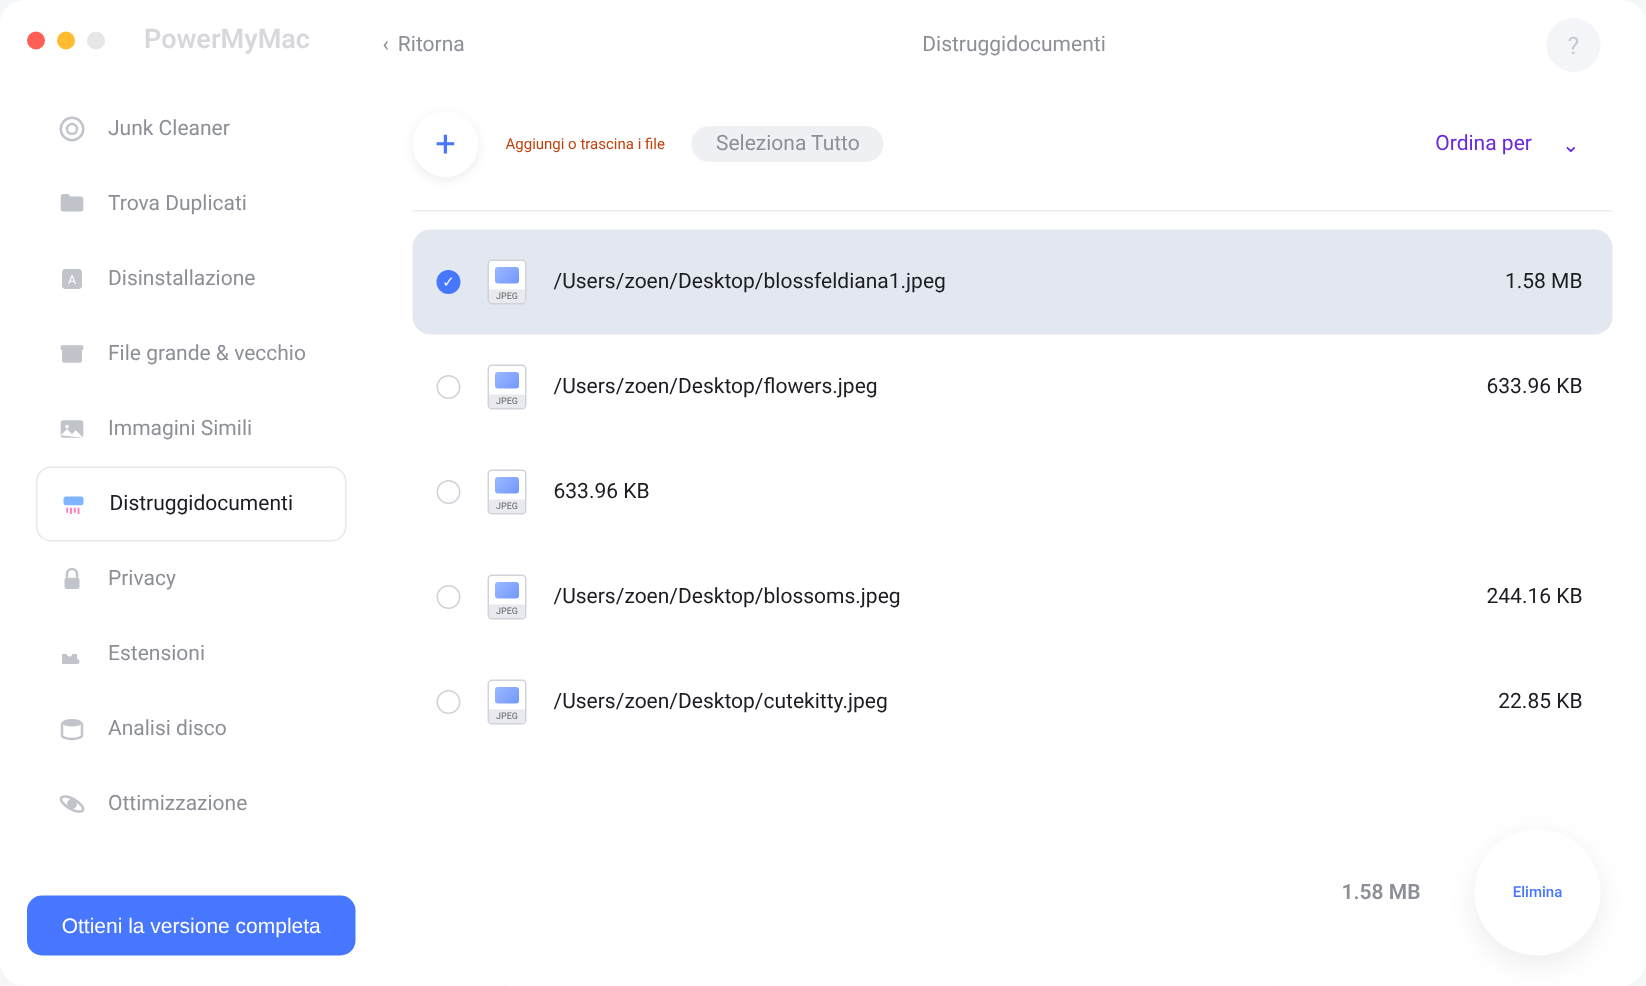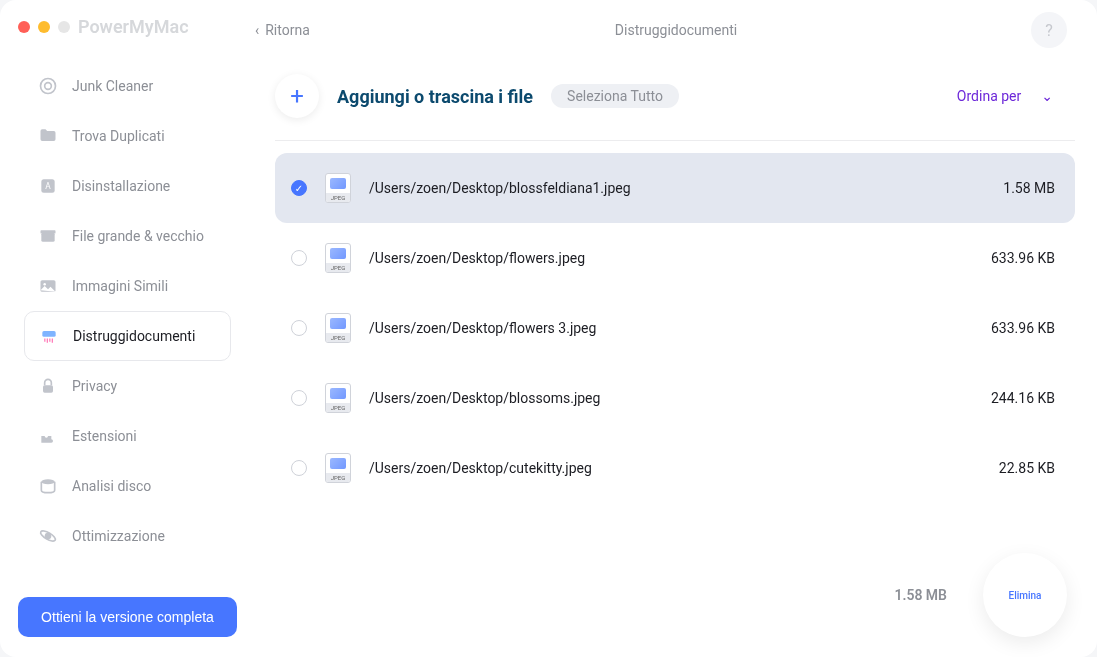--- a/index.html
+++ b/index.html
@@ -30,20 +30,21 @@
   align-items: center;
   gap: 8px;
   padding: 0 18px 24px 18px;
 }
 .traffic-lights { display: flex; gap: 8px; }
 .tl { width: 12px; height: 12px; border-radius: 50%; }
 .tl-red { background: #ff5f57; }
 .tl-yellow { background: #febc2e; }
 .tl-green { background: #e6e6e6; }
 .app-title {
+  margin-left: 18px;
   font-size: 18px;
   font-weight: 600;
   color: #d6d8db;
 }
 .nav { flex: 1; padding: 0 24px; }
 .nav-item {
   display: flex;
   align-items: center;
   gap: 14px;
   padding: 0 14px;
@@ -124,24 +125,23 @@
   width: 44px; height: 44px;
   border-radius: 50%;
   background: #ffffff;
   box-shadow: 0 2px 8px rgba(0,0,0,0.08);
   display: flex; align-items: center; justify-content: center;
   color: #4776ff;
   font-size: 24px;
   cursor: pointer;
 }
 .add-text {
-  color: #0c4a6e;
-  font-size: 18px;
-  cursor: pointer;
-  font-weight: bold;
+  color: #c2410c;
+  font-size: 10px;
+  cursor: pointer;
 }
 .select-all-btn {
   padding: 4px 16px;
   background: #eef0f4;
   color: #8c8f96;
   border-radius: 20px;
   font-size: 14px;
   cursor: pointer;
 }
 .sort-btn {
@@ -402,21 +402,20 @@
             <div class="file-icon-label">JPEG</div>
           </div>
           <div class="file-path">/Users/zoen/Desktop/flowers.jpeg</div>
           <div class="file-size">633.96 KB</div>
         </div>
         <div class="file-row">
           <div class="checkbox"></div>
           <div class="file-icon">
             <div class="file-icon-label">JPEG</div>
           </div>
-          <div class="file-path">/Users/zoen/Desktop/flowers 3.jpeg</div>
           <div class="file-size">633.96 KB</div>
         </div>
         <div class="file-row">
           <div class="checkbox"></div>
           <div class="file-icon">
             <div class="file-icon-label">JPEG</div>
           </div>
           <div class="file-path">/Users/zoen/Desktop/blossoms.jpeg</div>
           <div class="file-size">244.16 KB</div>
         </div>

